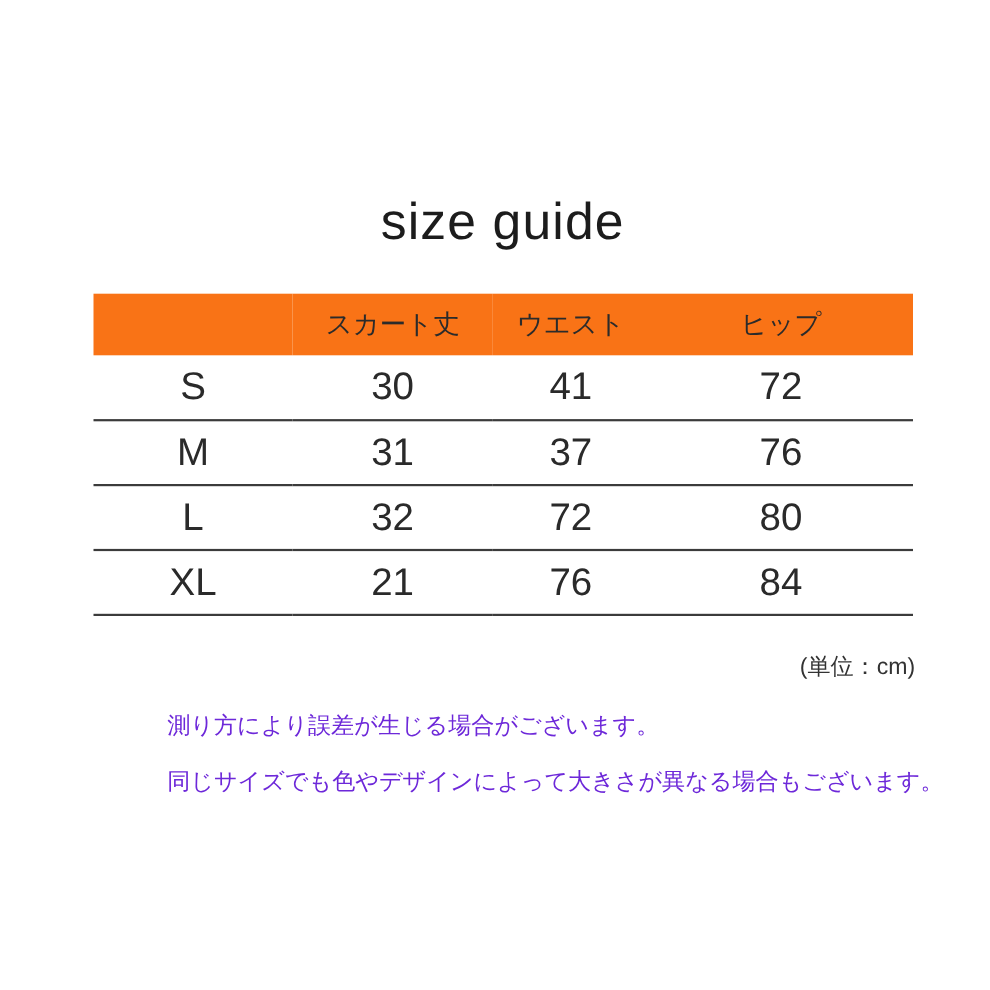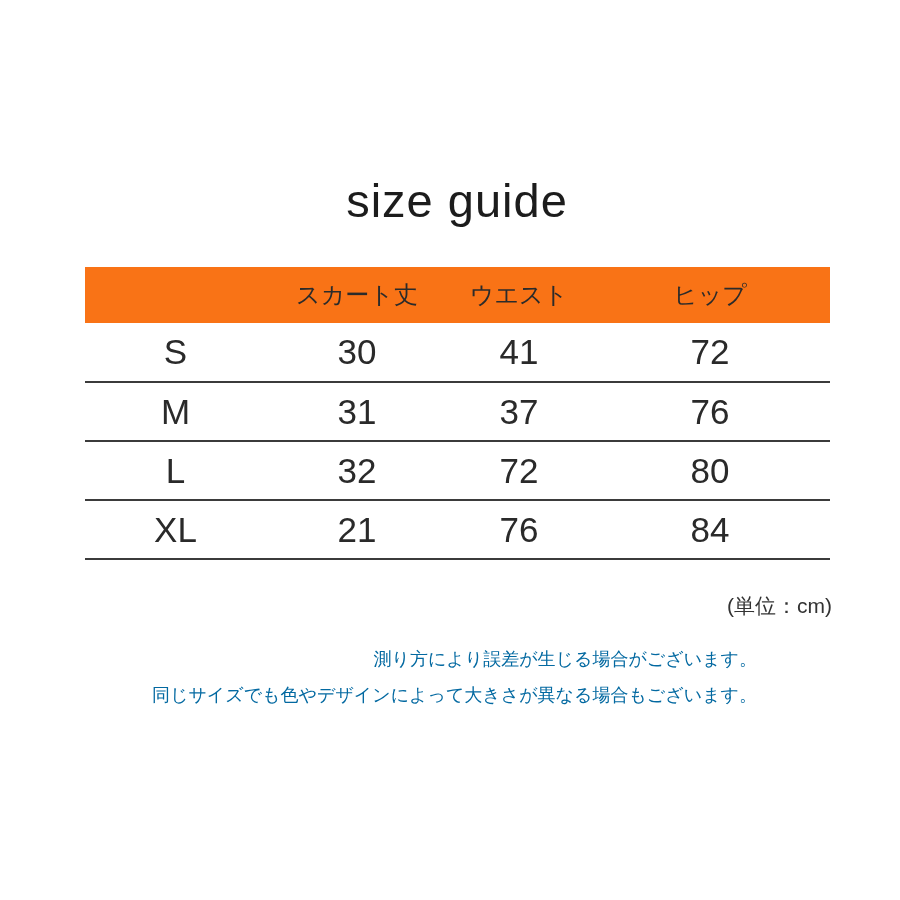--- a/index.html
+++ b/index.html
@@ -74,27 +74,26 @@
     color: #333333;
     text-align: right;
     margin-top: 16px;
   }
   .measurement-notes {
     position: absolute;
     left: 152px;
     top: 646px;
   }
   .measurement-notes p {
-    font-size: 18px;
+    font-size: 21px;
     line-height: 27px;
-    color: #0369a1;
-    text-align: right;
+    color: #6d28d9;
   }
   .measurement-notes p + p {
-    margin-top: 9px;
+    margin-top: 24px;
   }
 </style>
 </head>
 <body>
 
 <div class="canvas">
 
   <h1 class="page-title">size guide</h1>
 
   <table class="size-table">

